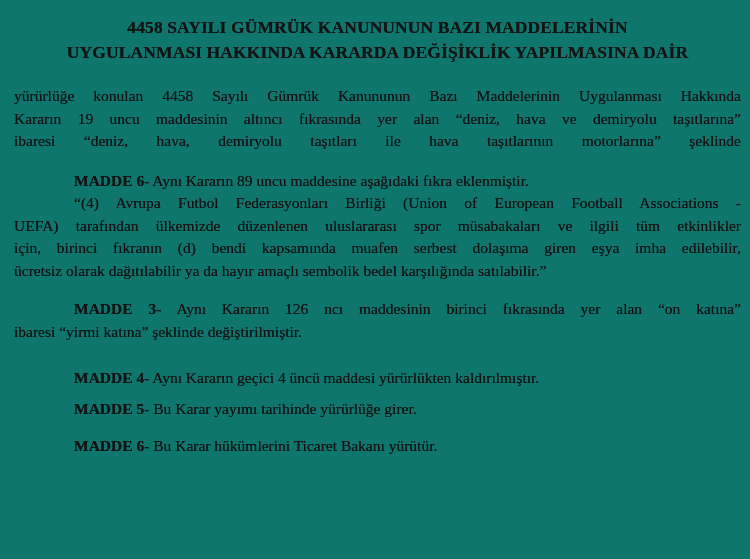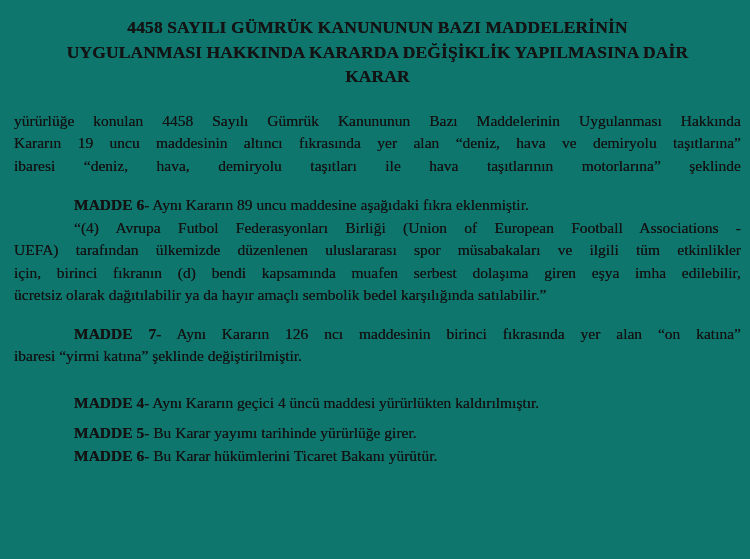--- a/index.html
+++ b/index.html
@@ -29,49 +29,48 @@
   .para { margin: 0; }
   .line { text-align: justify; text-align-last: left; }
   .line.j { text-align-last: justify; }
   .ind { text-indent: 60px; }
   .lbl { font-weight: 700; }
   .mt-21 { margin-top: 21px; }
   .mt-17 { margin-top: 17px; }
   .mt-16 { margin-top: 16px; }
   .mt-20 { margin-top: 24px; }
   .mt-18 { margin-top: 8px; }
-  .mt-15 { }
+  .mt-15 { margin-top: 15px; }
 </style>
 </head>
 <body>
 
 <div class="page">
 
   <header class="title">
     <div>4458 SAYILI GÜMRÜK KANUNUNUN BAZI MADDELERİNİN</div>
     <div>UYGULANMASI HAKKINDA KARARDA DEĞİŞİKLİK YAPILMASINA DAİR</div>
-    <div>KARAR</div>
   </header>
 
   <section class="para mt-21">
     <div class="line j">yürürlüğe konulan 4458 Sayılı Gümrük Kanununun Bazı Maddelerinin Uygulanması Hakkında</div>
     <div class="line j">Kararın 19 uncu maddesinin altıncı fıkrasında yer alan “deniz, hava ve demiryolu taşıtlarına”</div>
     <div class="line j">ibaresi “deniz, hava, demiryolu taşıtları ile hava taşıtlarının motorlarına” şeklinde</div>
   </section>
 
   <section class="para mt-17">
     <div class="line ind"><strong class="lbl">MADDE 6-</strong><span> Aynı Kararın 89 uncu maddesine aşağıdaki fıkra eklenmiştir.</span></div>
     <div class="line j ind">“(4) Avrupa Futbol Federasyonları Birliği (Union of European Football Associations -</div>
     <div class="line j">UEFA) tarafından ülkemizde düzenlenen uluslararası spor müsabakaları ve ilgili tüm etkinlikler</div>
     <div class="line j">için, birinci fıkranın (d) bendi kapsamında muafen serbest dolaşıma giren eşya imha edilebilir,</div>
     <div class="line">ücretsiz olarak dağıtılabilir ya da hayır amaçlı sembolik bedel karşılığında satılabilir.”</div>
   </section>
 
   <section class="para mt-16">
-    <div class="line j ind"><strong class="lbl">MADDE 7-</strong><span> Aynı Kararın 126 ncı maddesinin birinci fıkrasında yer alan “on katına”</span></div>
+    <div class="line j ind"><strong class="lbl">MADDE 3-</strong><span> Aynı Kararın 126 ncı maddesinin birinci fıkrasında yer alan “on katına”</span></div>
     <div class="line">ibaresi “yirmi katına” şeklinde değiştirilmiştir.</div>
   </section>
 
   <section class="para mt-20">
     <div class="line ind"><strong class="lbl">MADDE 4-</strong><span> Aynı Kararın geçici 4 üncü maddesi yürürlükten kaldırılmıştır.</span></div>
   </section>
 
   <section class="para mt-18">
     <div class="line ind"><strong class="lbl">MADDE 5-</strong><span> Bu Karar yayımı tarihinde yürürlüğe girer.</span></div>
   </section>

